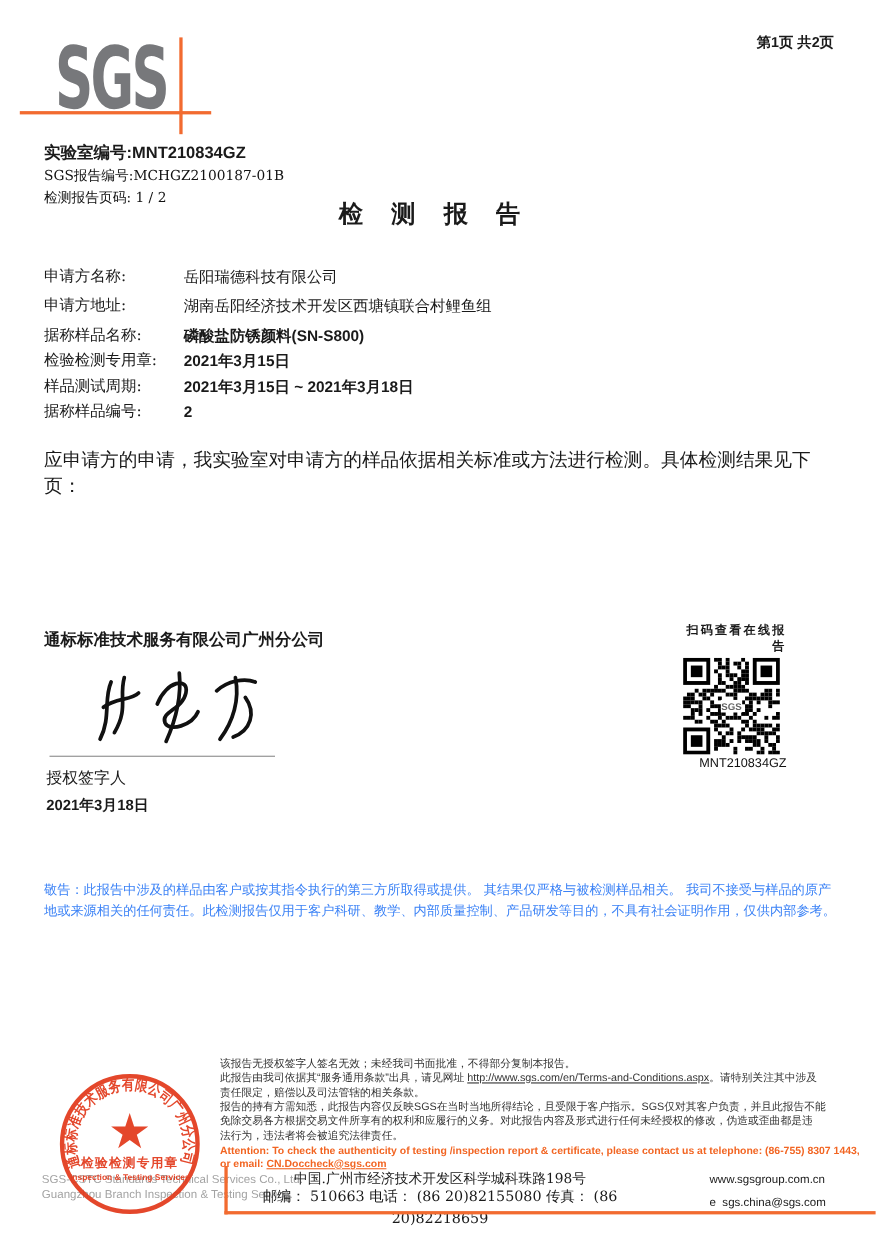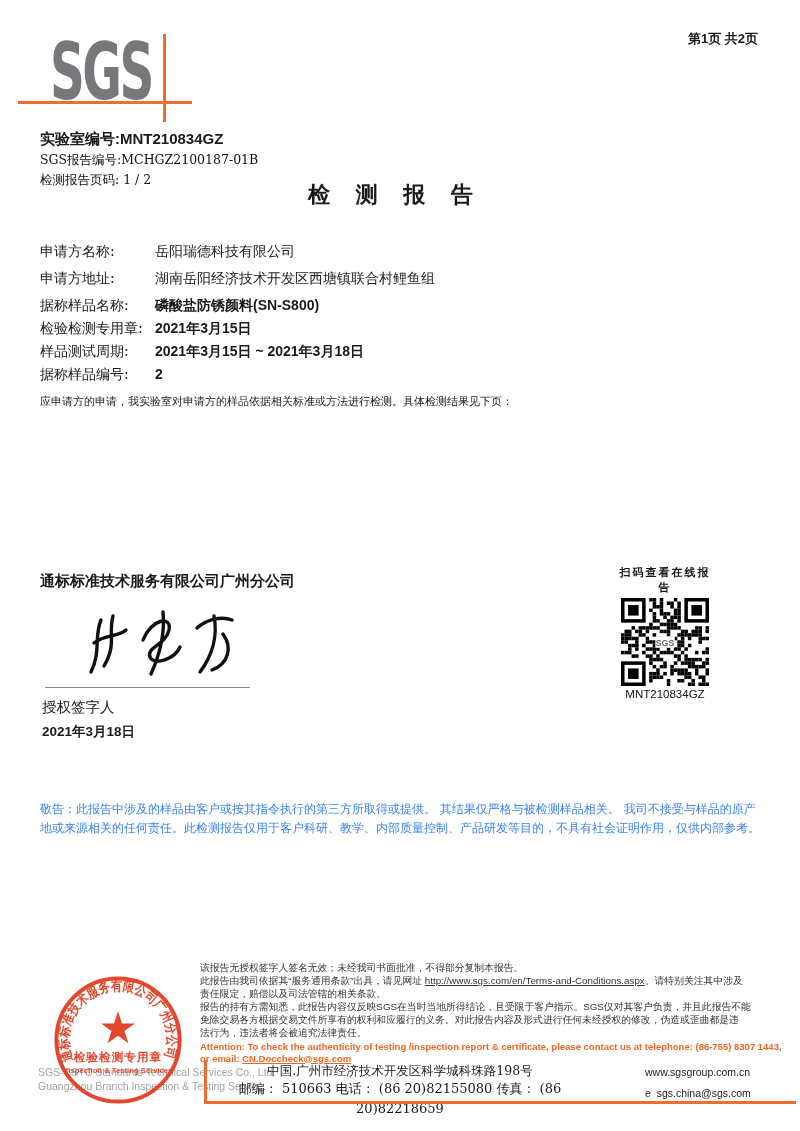--- a/index.html
+++ b/index.html
@@ -18,38 +18,38 @@
   
   .meta{position:absolute;left:40px;top:130px;}
   .meta-lab{font-size:15px;font-weight:bold;}
   .meta-report,.meta-pages{font-family:"DejaVu Serif",serif;font-size:12.5px;margin-top:3px;color:#111;}
 
   .doc-title{position:absolute;left:0;top:180px;width:790px;text-align:center;
              font-family:"DejaVu Serif",serif;font-size:22px;font-weight:600;letter-spacing:9px;}
 
   
   .info{position:absolute;left:40px;top:242px;width:700px;font-size:14px;}
-  .info-row{display:flex;margin-bottom:5px;line-height:18px;}
+  .info-row{display:flex;margin-bottom:5px;line-height:18px;gap:12px;}
   .info-row.wide{margin-bottom:9px;}
   .info-label{width:115px;flex:none;font-family:"DejaVu Serif",serif;}
   .info-value{font-weight:500;}
   .info-value.strong{font-weight:600;}
 
-  .statement{position:absolute;left:40px;top:394px;width:730px;
-             font-family:"DejaVu Serif",serif;font-size:11px;}
+  .statement{position:absolute;left:40px;top:407px;width:730px;
+             font-family:"DejaVu Serif",serif;font-size:17px;}
 
   
   .company{position:absolute;left:40px;top:572px;font-size:15px;font-weight:bold;}
   .signature{position:absolute;left:85px;top:606px;}
   .sign-line{position:absolute;left:45px;top:687px;width:205px;height:1px;background:#8a8a8a;}
   .signer-role{position:absolute;left:42px;top:698px;font-size:14.5px;}
   .sign-date{position:absolute;left:42px;top:723px;font-size:13.5px;font-weight:600;}
 
   
-  .qr-block{position:absolute;left:615px;top:565px;width:100px;text-align:center;}
+  .qr-block{position:absolute;left:615px;top:565px;width:100px;text-align:right;}
   .qr-caption{font-size:11px;letter-spacing:2px;font-weight:600;margin-bottom:3px;}
   .qr-code{width:88px;height:88px;margin:0 auto;}
   .qr-label{font-size:11.5px;margin-top:2px;color:#111;}
 
   .notice{position:absolute;left:40px;top:800px;width:725px;
           font-family:"DejaVu Serif",serif;font-size:12px;line-height:1.55;color:#3b82f6;}
 
   
   .stamp-wrap{position:absolute;left:52px;top:974px;width:132px;height:132px;opacity:0.93;}
   .company-en{position:absolute;left:38px;top:1066px;font-size:10.5px;line-height:13.5px;color:#a3a3a3;z-index:0;}

